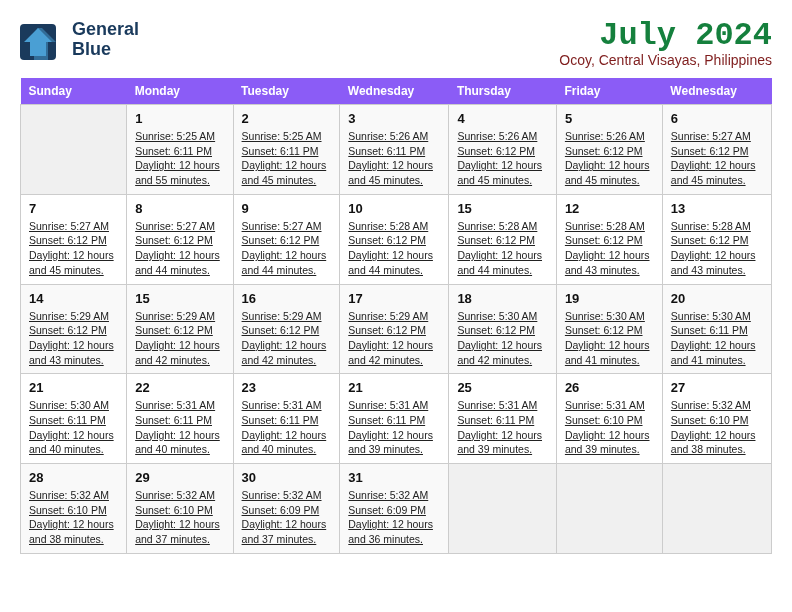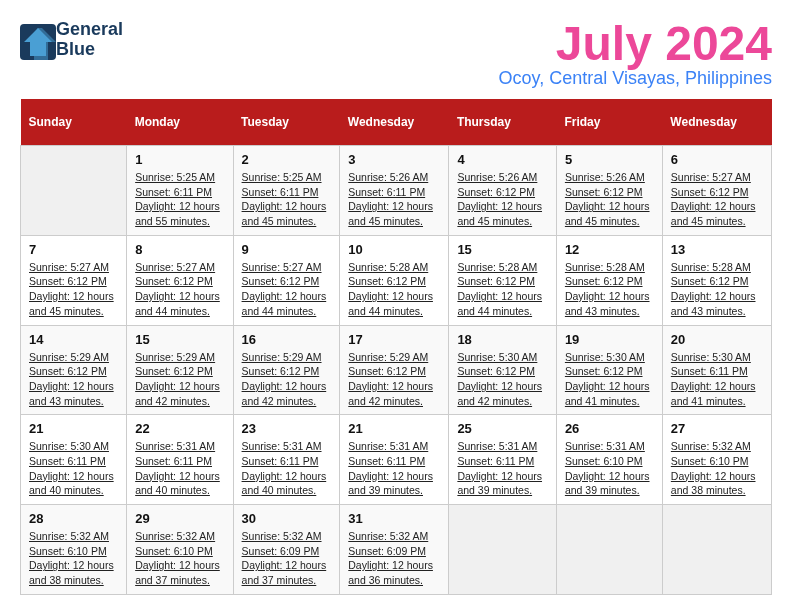--- a/index.html
+++ b/index.html
@@ -12,56 +12,57 @@
     }
     .header {
       display: flex;
       justify-content: space-between;
       align-items: flex-start;
       margin-bottom: 10px;
     }
     .logo {
       display: flex;
       align-items: center;
-      gap: 4px;
+      gap: 20px;
     }
     .logo-text {
       font-size: 18px;
       font-weight: bold;
       color: #1a3a5c;
       line-height: 1.1;
     }
     .logo-icon {
       width: 32px;
       height: 32px;
     }
     .title-block {
       text-align: right;
     }
     .month-title {
-      font-size: 48px;
-      font-weight: bold;
-      color: #ec4899;
+      font-size: 32px;
+      font-weight: bold;
+      color: #15803d;
       line-height: 1;
+      font-family: Liberation Mono, monospace;
     }
     .location {
-      font-size: 18px;
-      color: #3b82f6;
+      font-size: 14px;
+      color: #7f1d1d;
       text-align: right;
     }
     table {
       width: 100%;
       border-collapse: collapse;
       font-size: 11px;
     }
     thead tr th {
-      background-color: #b91c1c;
+      background-color: #8b5cf6;
       color: #fff;
       text-align: left;
-      padding: 16px 8px;
+      padding: 6px 8px;
       font-size: 12px;
       font-weight: bold;
     }
     tbody tr td {
       border: 1px solid #ccc;
       padding: 6px 8px;
       vertical-align: top;
       width: 113px;
       min-height: 80px;
     }

